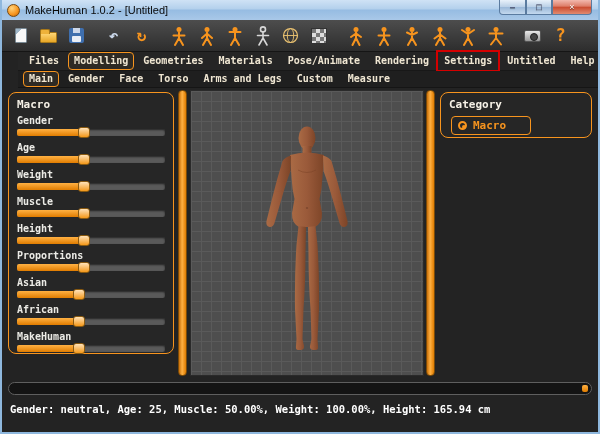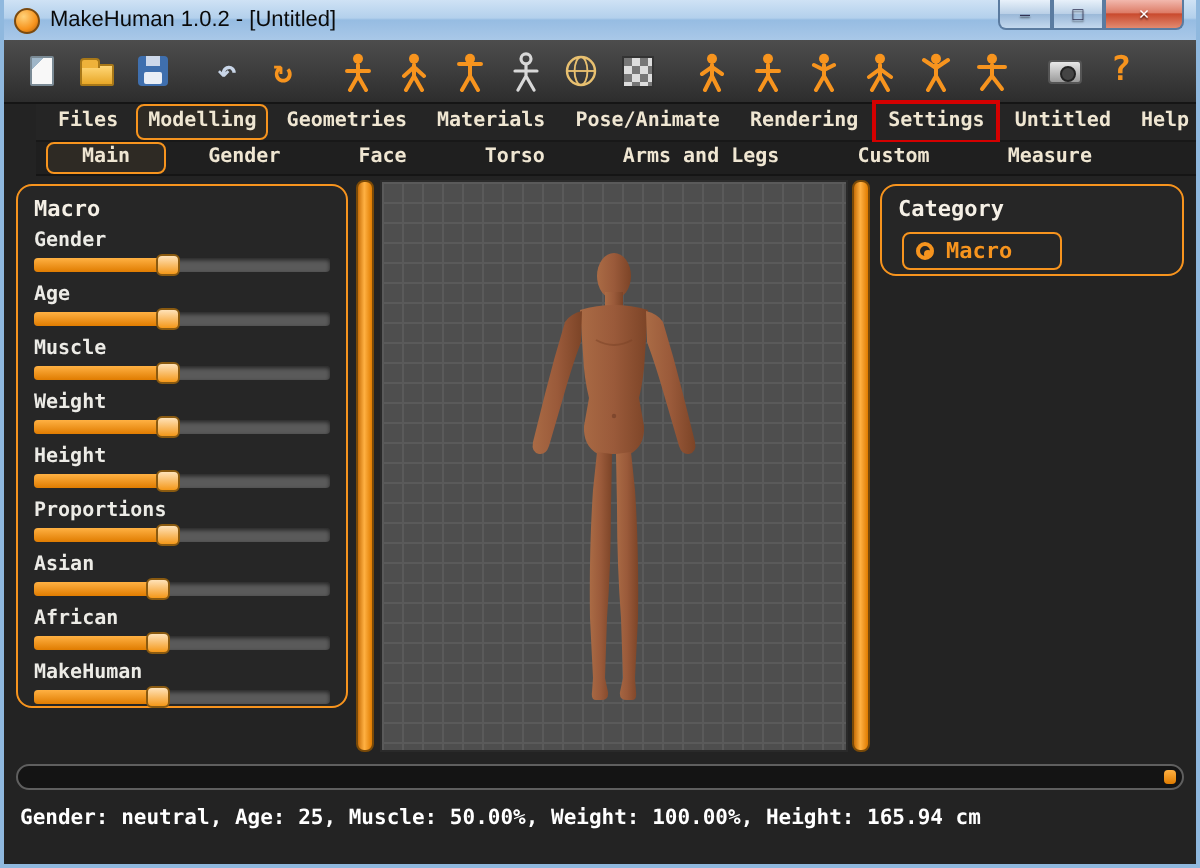--- a/index.html
+++ b/index.html
@@ -82,21 +82,21 @@
   
   .tabrow{ position:absolute; left:16px; right:0; display:flex; align-items:center;
     padding-left:5px; gap:3px; background:#252525; }
   .tabrow.main-tabs{ top:52px; height:19px; border-bottom:1px solid #181818; }
   .tabrow.sub-tabs{ top:71px; height:17px; background:#1f1f1f; border-bottom:1px solid #151515; }
   .tab{
     color:#efe6d2; font-size:10px; font-weight:bold; line-height:1;
     padding:3px 5px; border:1px solid transparent; border-radius:4px;
     cursor:pointer; white-space:nowrap;
   }
-  .sub-tabs .tab{ font-size:10px; padding:2px 17px; }
+  .sub-tabs .tab{ font-size:10px; padding:2px 5px; }
   .tab.selected{ border-color:#f7941e; background:#2e2a24; }
   .tab.red-box{ outline:2px solid #d40000; outline-offset:0; border-radius:0; }
 
   
   .group{
     position:absolute; border:1px solid #f7941e; border-radius:8px;
     background:#262626; padding:3px 6px 6px 6px;
   }
   .group-title{ color:#f5f0e6; font-size:11px; font-weight:bold; padding:2px 2px 4px 2px; }
   .left-group{ left:6px; top:92px; width:166px; height:262px; }
@@ -308,28 +308,28 @@
       </div>
     </div>
     <div class="slider-block">
       <span class="slider-label">Age</span>
       <div class="slider-track">
         <div class="slider-fill" style="width: 45%;"></div>
         <div class="slider-handle" style="left: 45%;"></div>
       </div>
     </div>
     <div class="slider-block">
+      <span class="slider-label">Weight</span>
+      <div class="slider-track">
+        <div class="slider-fill" style="width: 45%;"></div>
+        <div class="slider-handle" style="left: 45%;"></div>
+      </div>
+    </div>
+    <div class="slider-block">
       <span class="slider-label">Muscle</span>
-      <div class="slider-track">
-        <div class="slider-fill" style="width: 45%;"></div>
-        <div class="slider-handle" style="left: 45%;"></div>
-      </div>
-    </div>
-    <div class="slider-block">
-      <span class="slider-label">Weight</span>
       <div class="slider-track">
         <div class="slider-fill" style="width: 45%;"></div>
         <div class="slider-handle" style="left: 45%;"></div>
       </div>
     </div>
     <div class="slider-block">
       <span class="slider-label">Height</span>
       <div class="slider-track">
         <div class="slider-fill" style="width: 45%;"></div>
         <div class="slider-handle" style="left: 45%;"></div>

